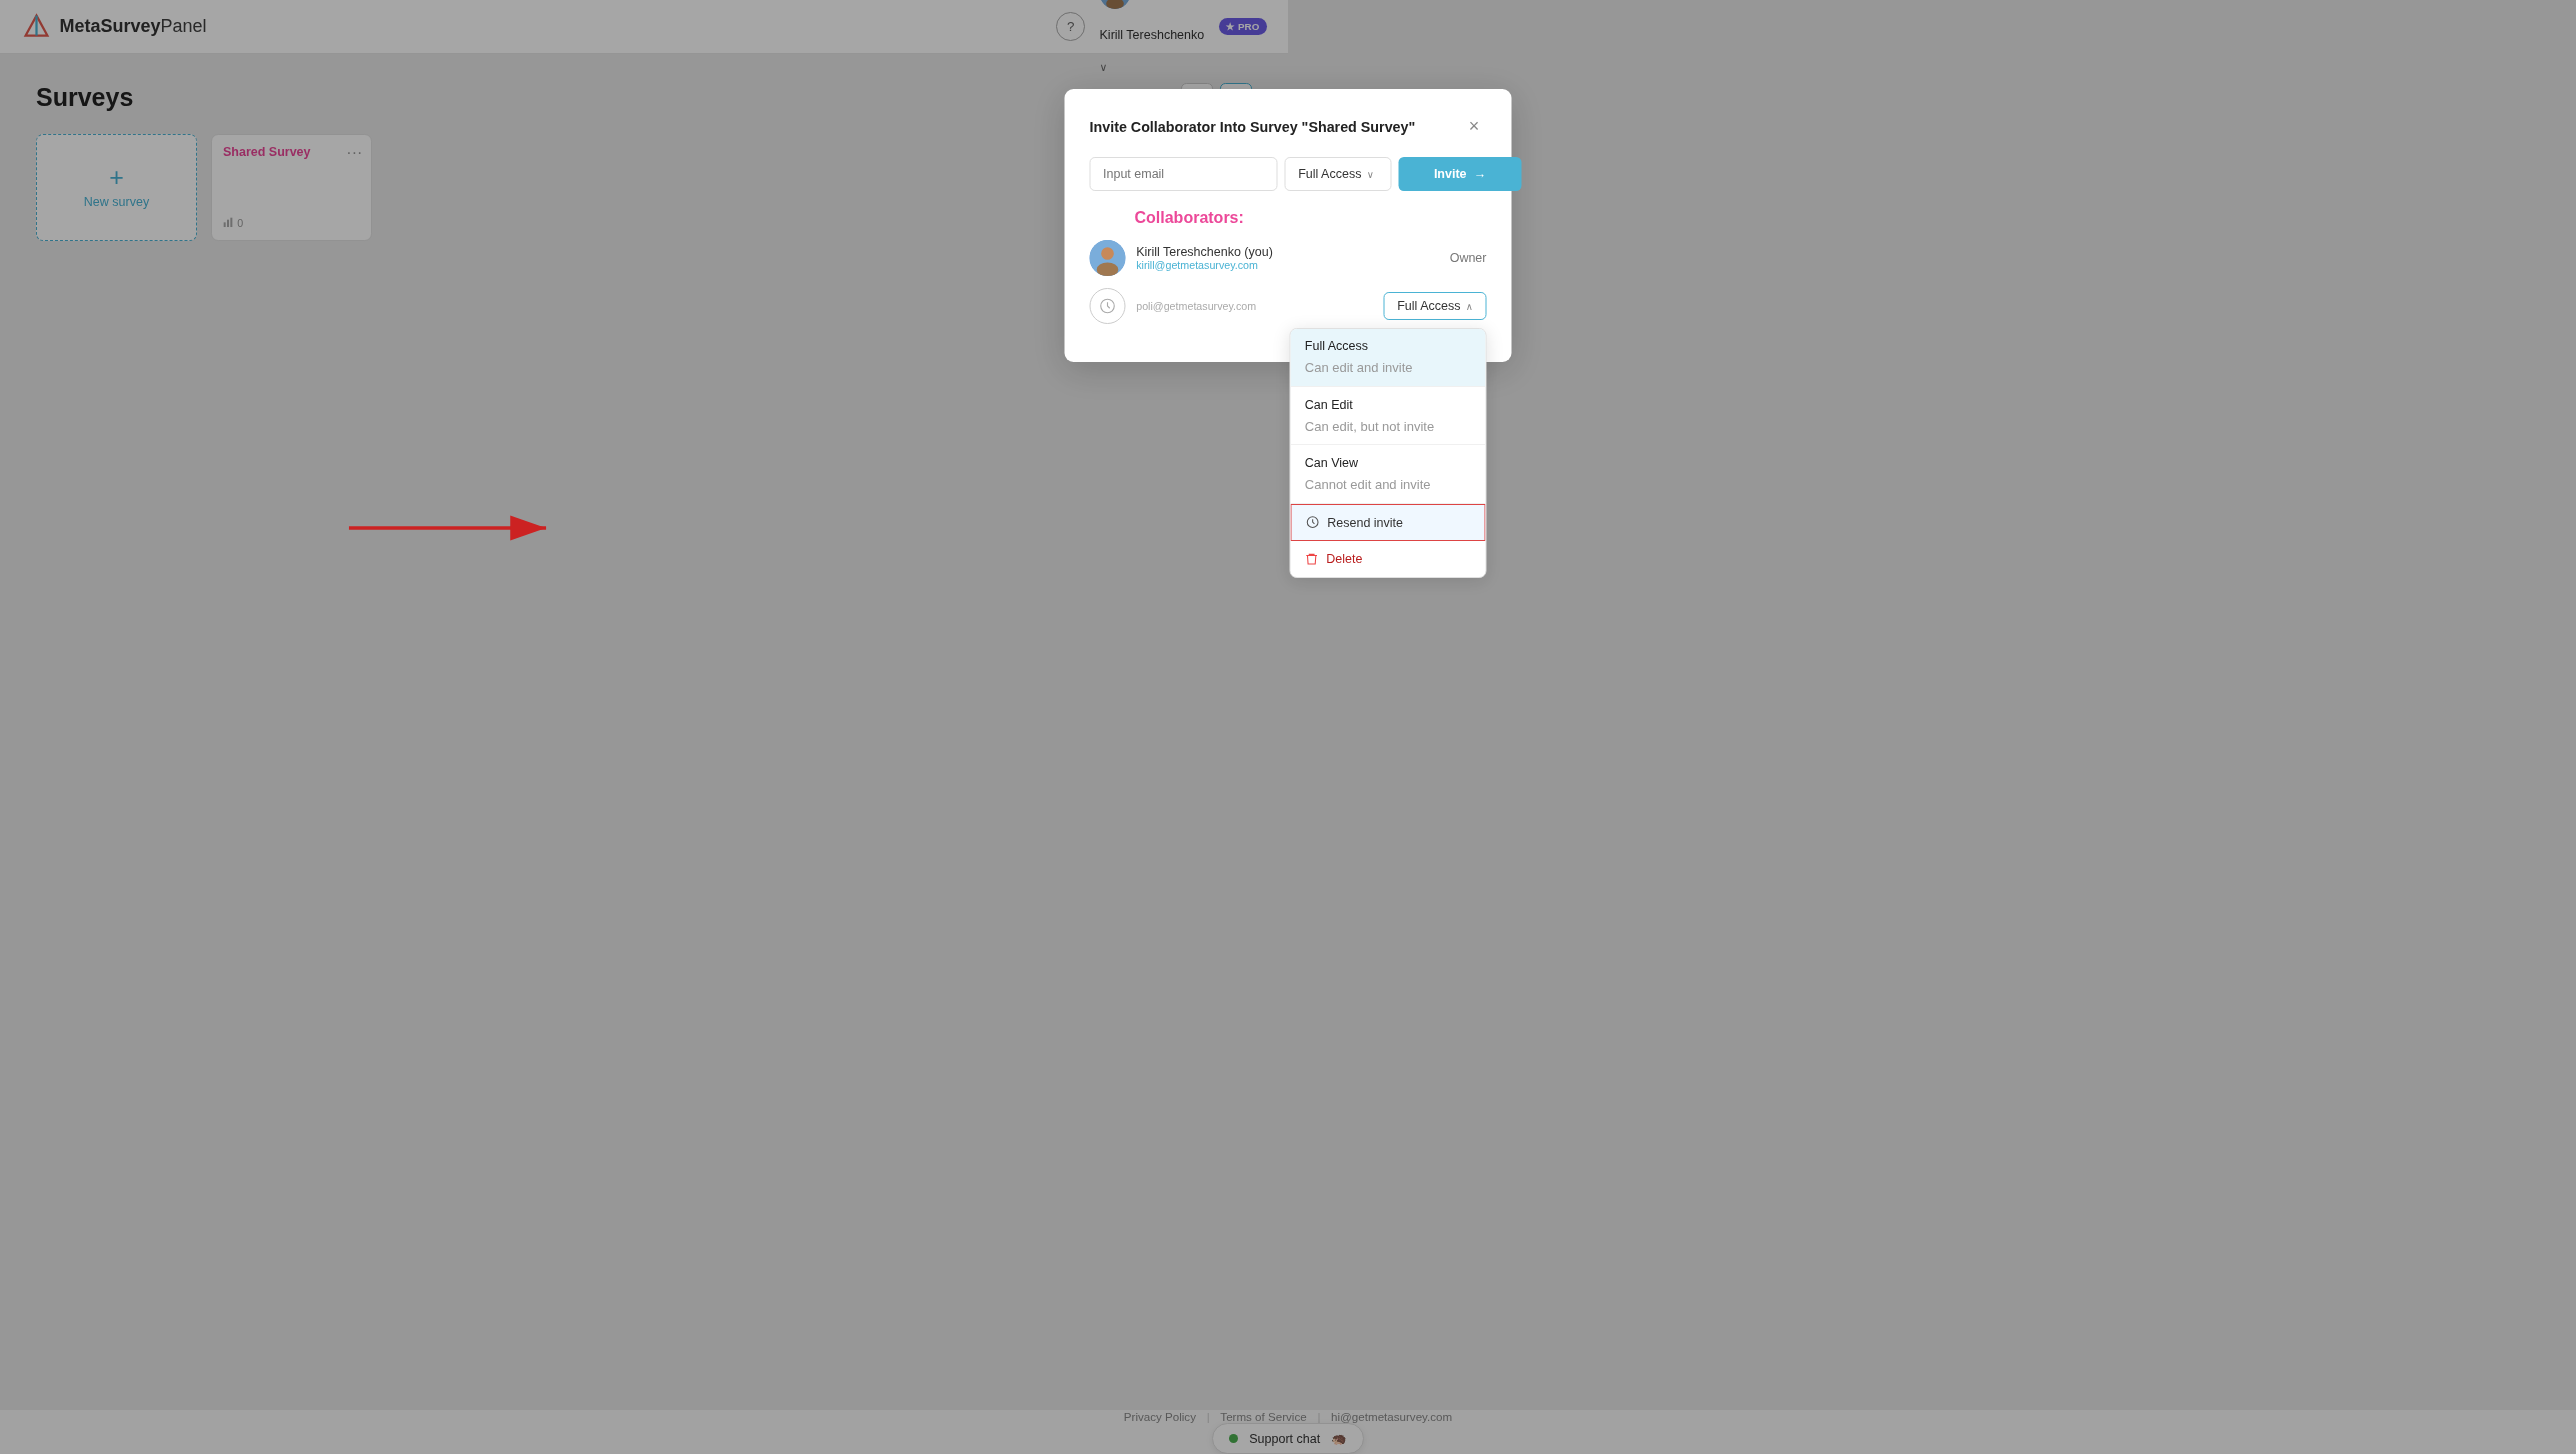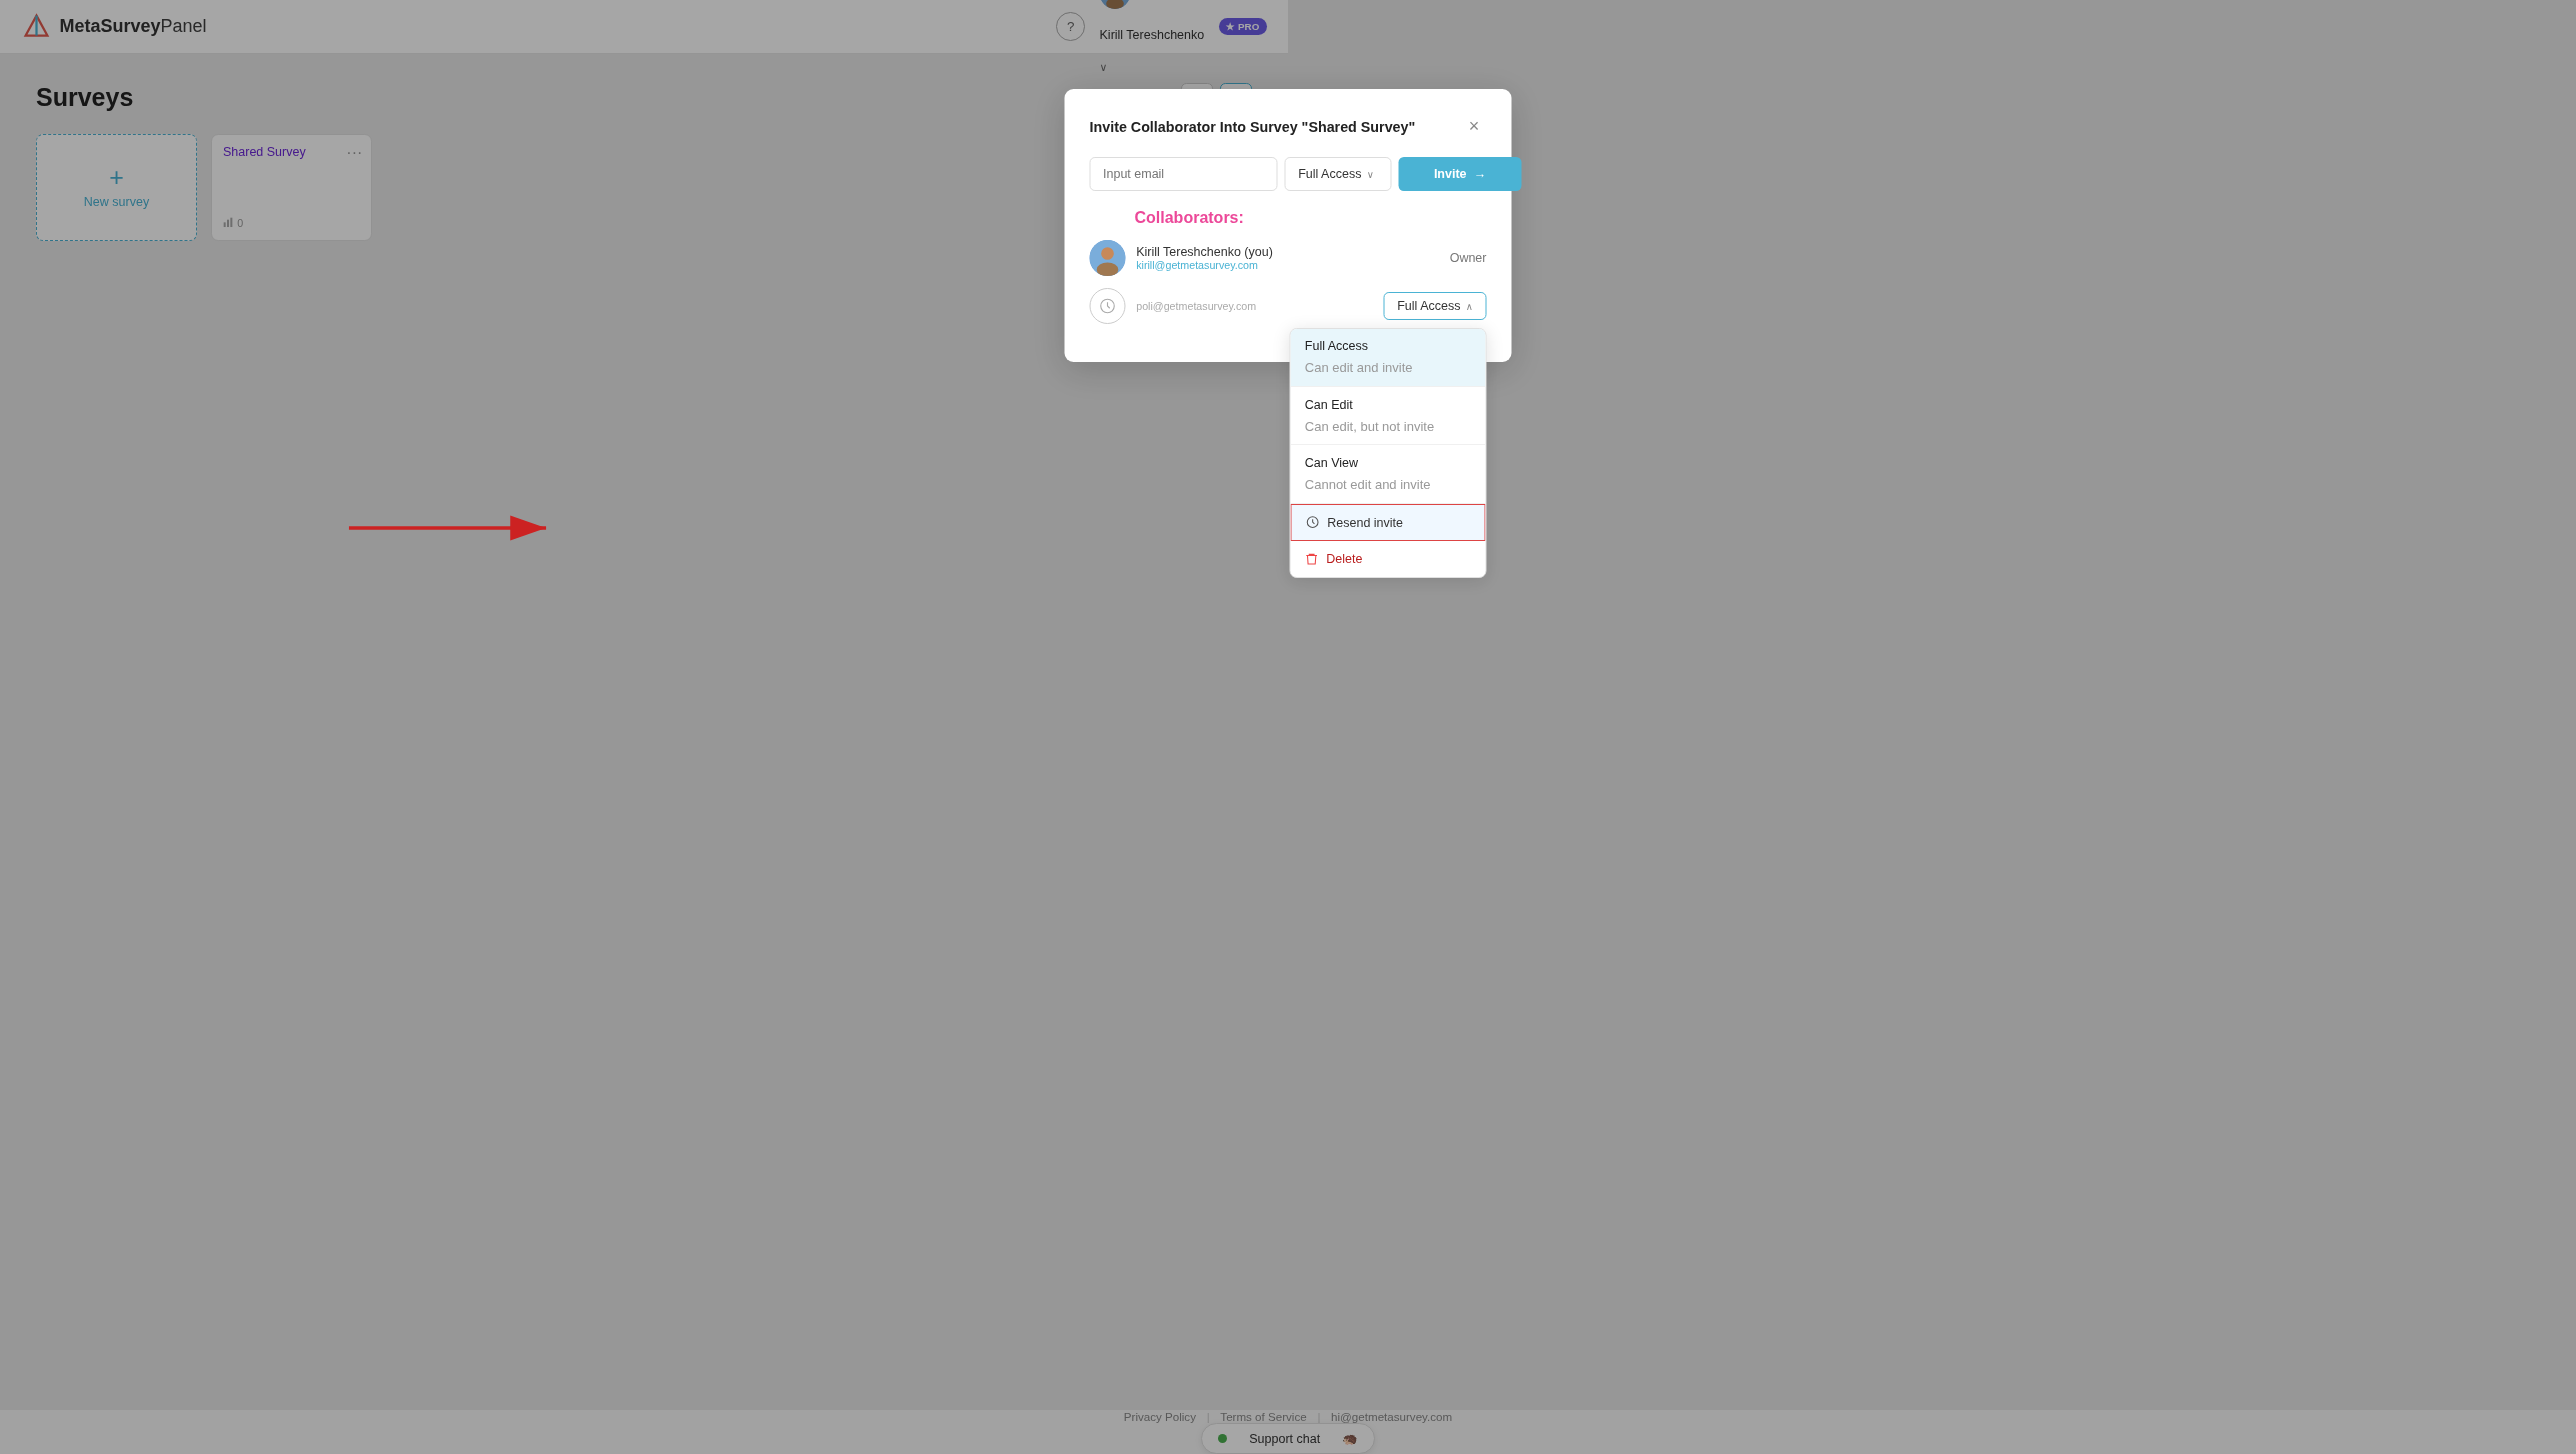--- a/index.html
+++ b/index.html
@@ -143,22 +143,22 @@
       height: 107px;
       border: 0.9px solid #e0e0e0;
       border-radius: 7.2px;
       padding: 10.7px;
       background: #fff;
       cursor: pointer;
       position: relative;
     }
     .survey-card-title {
       font-size: 12.5px;
-      color: #6d28d9;
-      font-weight: 400;
+      color: #ec4899;
+      font-weight: 700;
     }
     .survey-card-stats {
       font-size: 10.7px;
       color: #999;
       margin-top: 3.6px;
       display: flex;
       align-items: center;
       gap: 3.6px;
       position: absolute;
       bottom: 10.7px;
@@ -447,21 +447,21 @@
     .support-chat-btn {
       background: #fff;
       border: 1.3px solid #e0e0e0;
       border-radius: 21.5px;
       padding: 7.2px 16px;
       font-size: 12.5px;
       font-weight: 500;
       color: #333;
       display: flex;
       align-items: center;
-      gap: 22px;
+      gap: 11px;
       cursor: pointer;
       box-shadow: 0 1.8px 7.2px rgba(0,0,0,0.08);
     }
     .support-dot {
       width: 9px;
       height: 9px;
       border-radius: 50%;
       background: #4caf50;
       flex-shrink: 0;
     }

